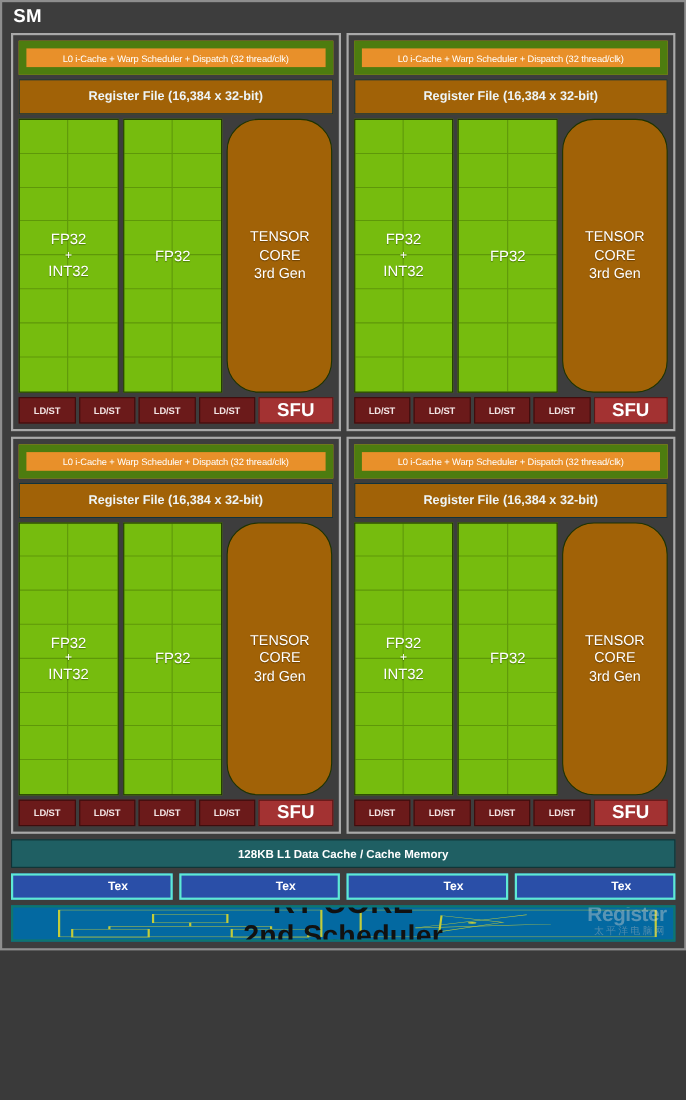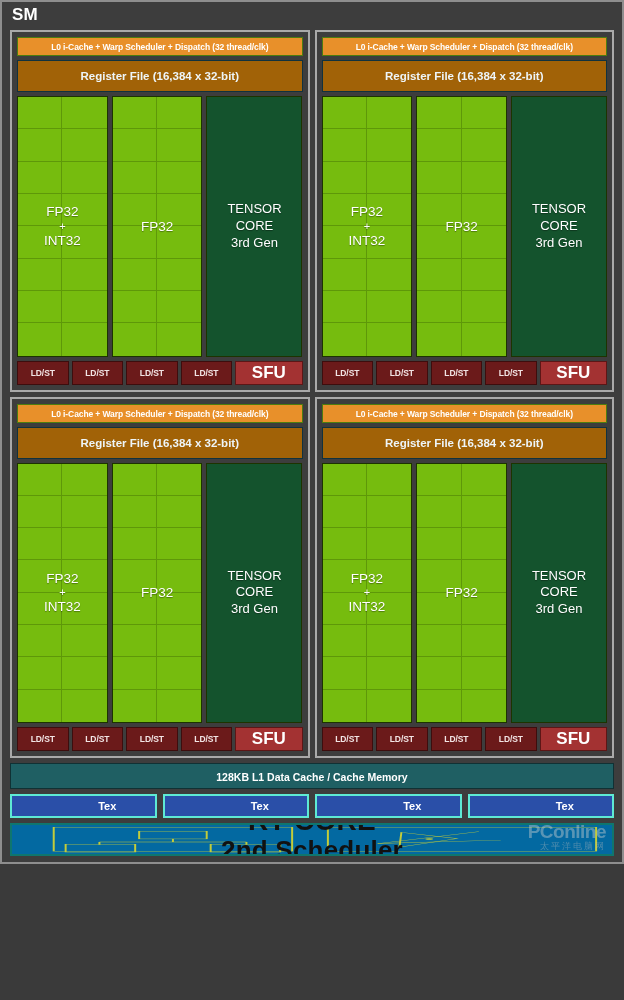--- a/index.html
+++ b/index.html
@@ -57,24 +57,24 @@
     padding: 5px;
     display: flex;
     flex-direction: column;
     gap: 4px;
   }
 
   .sched-bar {
     background: #e8902a;
     color: #ffffff;
     font-size: 8.5px;
-    font-weight: bold;
+    font-weight: normal;
     text-align: center;
     padding: 4px 2px 3px;
-    border: 1px solid #4d7c0f;
+    border: 7px solid #4d7c0f;
     white-space: nowrap;
     overflow: hidden;
     letter-spacing: -0.1px;
   }
 
   .regfile-bar {
     background: #a16207;
     color: #eef5f8;
     font-size: 11.5px;
     font-weight: bold;
@@ -100,21 +100,22 @@
     overflow: hidden;
   }
 
   .core-col.fp32 {
     flex: 1 1 0;
     background: #76bc0e;
   }
 
   .core-col.tensor {
     flex: 1.06 1 0;
-    background: #14532d;
+    background: #a16207;
+    border-radius: 29px;
   }
 
   
   .cell-grid {
     position: absolute;
     inset: 0;
     display: grid;
     grid-template-columns: 1fr 1fr;
     grid-template-rows: repeat(8, 1fr);
     pointer-events: none;
@@ -561,19 +562,19 @@
           <circle cx="420" cy="72" r="4" fill="#c3cc3a" stroke="none"></circle>
         </g>
       </svg>
 
       <div id="rt-text">
         <div id="rt-line1">RT CORE</div>
         <div id="rt-line2">2nd Scheduler</div>
       </div>
 
       <div id="watermark">
-        <div id="wm-main">PConline</div>
+        <div id="wm-main">Register</div>
         <div id="wm-sub">太平洋电脑网</div>
       </div>
     </div>
 
   </div>
 </div>
 
 </body></html>

